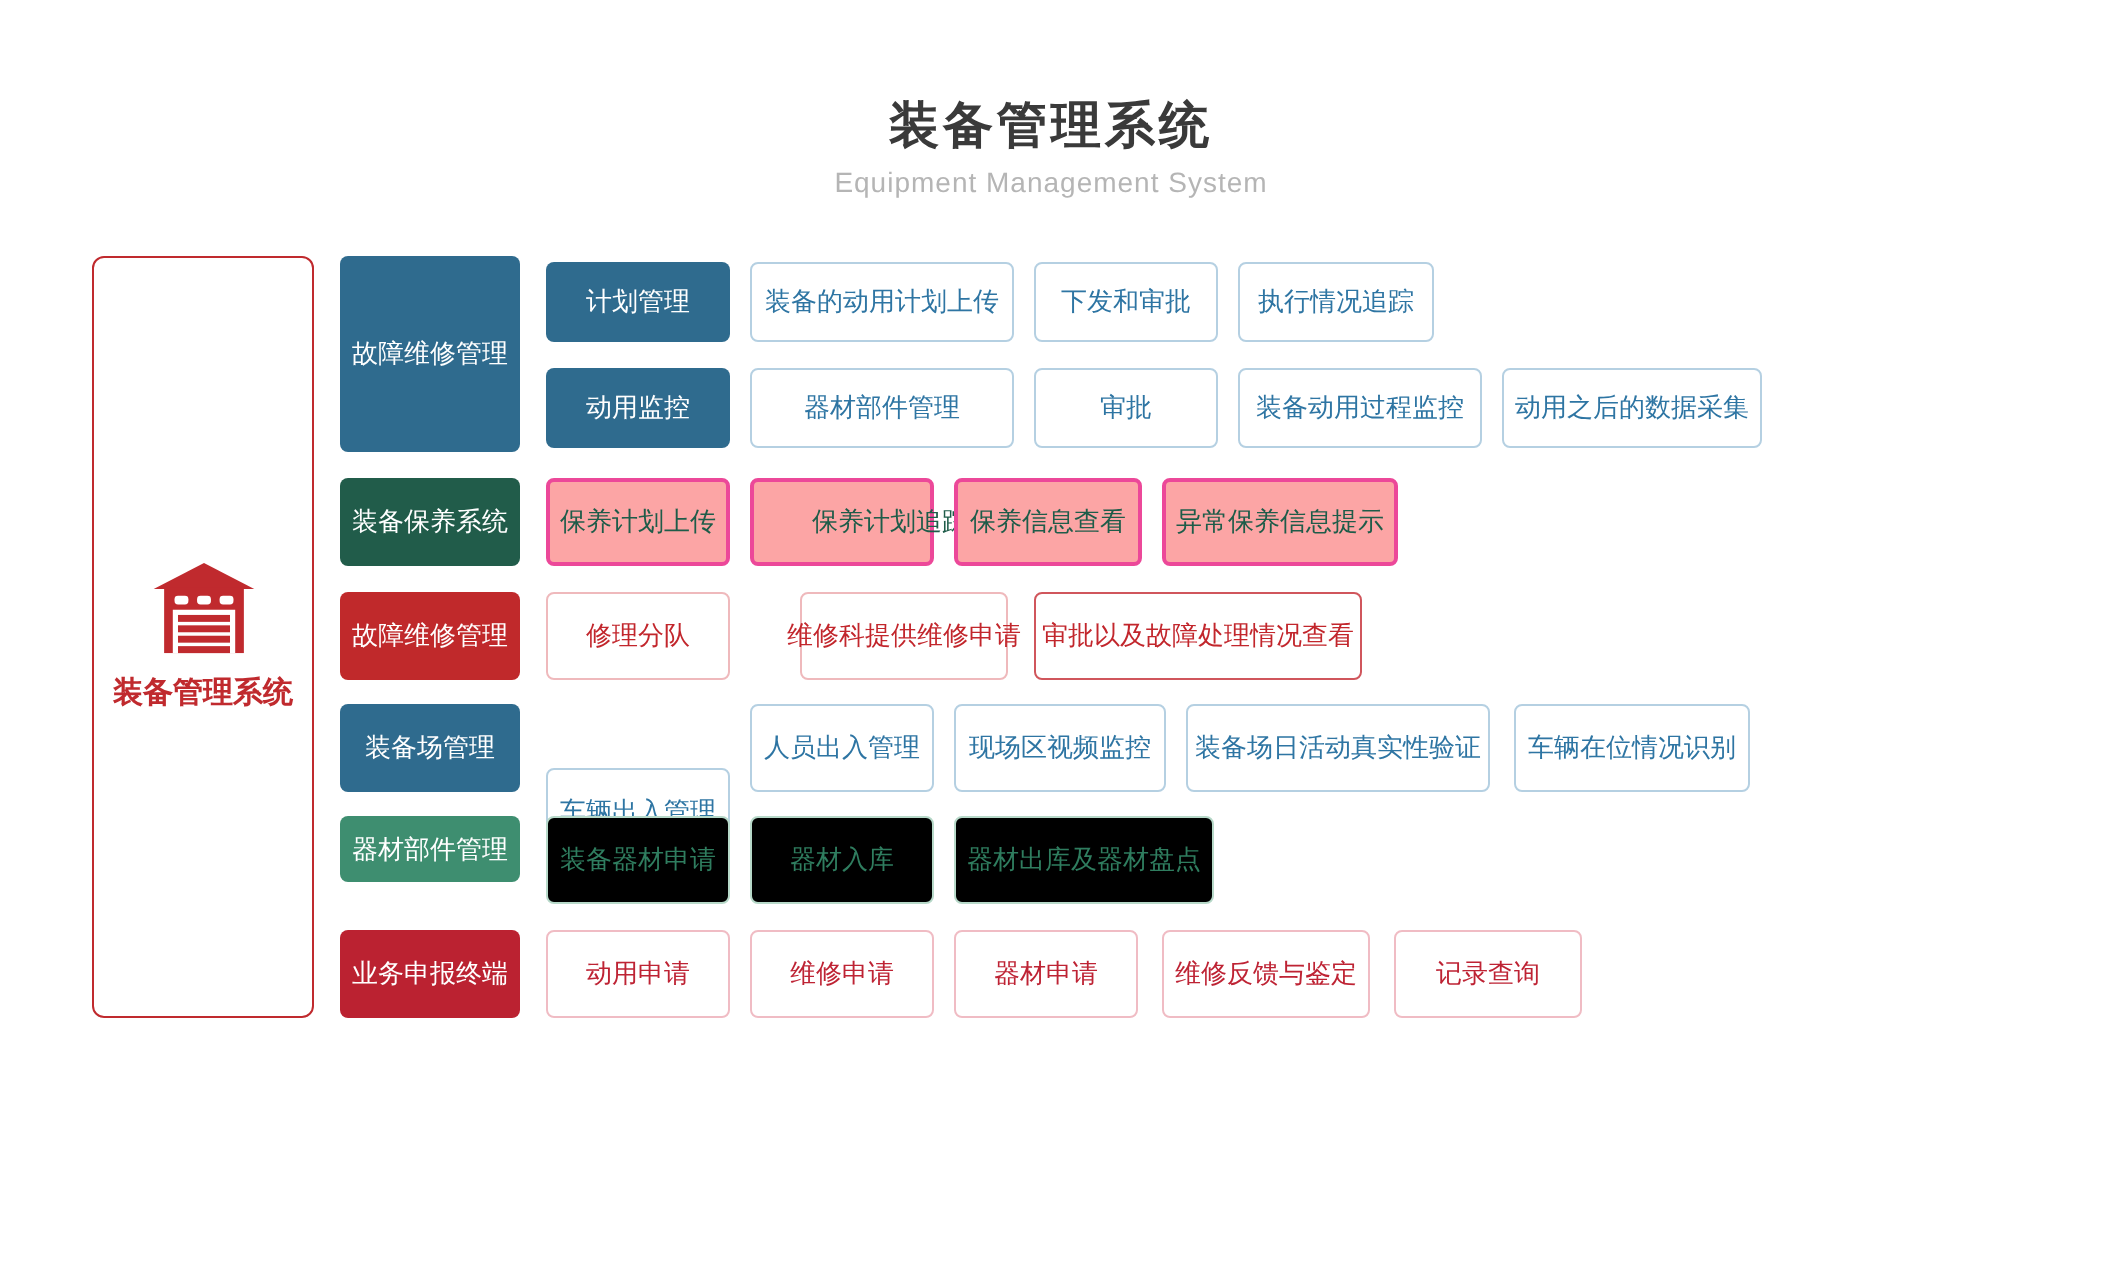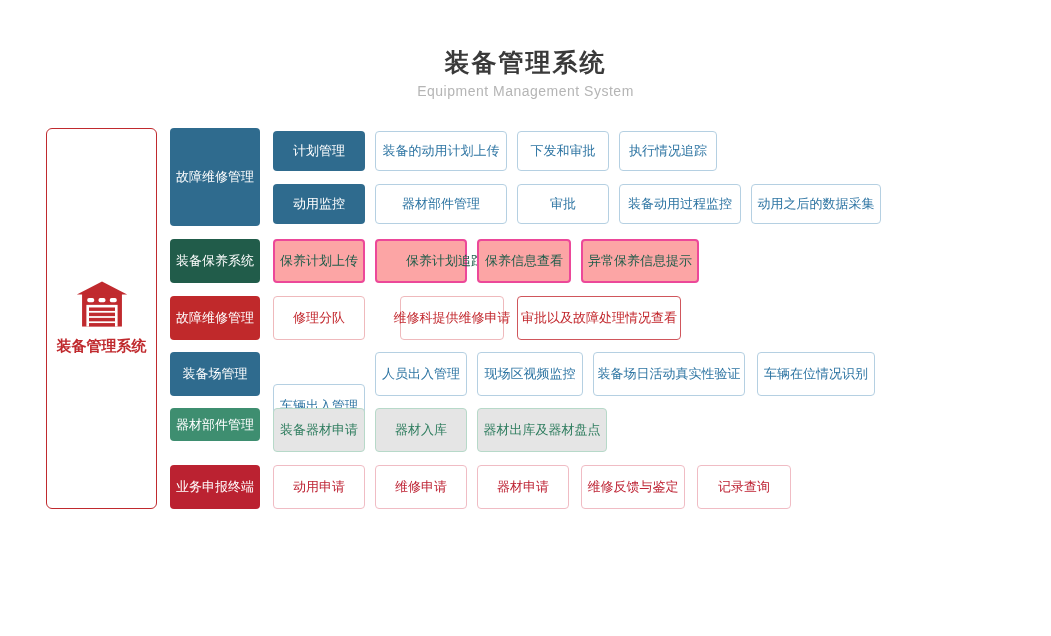--- a/index.html
+++ b/index.html
@@ -14,21 +14,21 @@
        white-space:nowrap;text-align:center;}
   .solid-blue{background:#2F6B8E;color:#ffffff;}
   .solid-dark-green{background:#215C4A;color:#ffffff;}
   .solid-red{background:#C0292B;color:#ffffff;}
   .solid-green{background:#3E8E70;color:#ffffff;}
   .solid-crimson{background:#BB2231;color:#ffffff;}
   .out-blue{background:#fff;border:1px solid #B5D0E2;color:#2E75A3;}
   .out-dark-green{background:#fca5a5;border:2px solid #ec4899;color:#1E5C49;}
   .out-red{background:#fff;border:1px solid #EFB9BC;color:#C2262C;}
   .out-red-strong{background:#fff;border:1px solid #D0565C;color:#C2262C;}
-  .out-green{background:#e5e5e5;border:1px solid #B7D9C9;color:#2F7D5F;}
+  .out-green{background:#000000;border:1px solid #B7D9C9;color:#2F7D5F;}
   .out-crimson{background:#fff;border:1px solid #F0BCC4;color:#BE2334;}
   .root-box{position:absolute;left:46px;top:128px;width:111px;height:381px;
        box-sizing:border-box;border:1px solid #C02A2E;border-radius:6px;
        display:flex;flex-direction:column;align-items:center;justify-content:center;}
   .root-box .root-label{color:#C02A2E;font-size:15px;font-weight:bold;margin-top:10px;
        white-space:nowrap;}
 </style>
 </head>
 <body>
 

